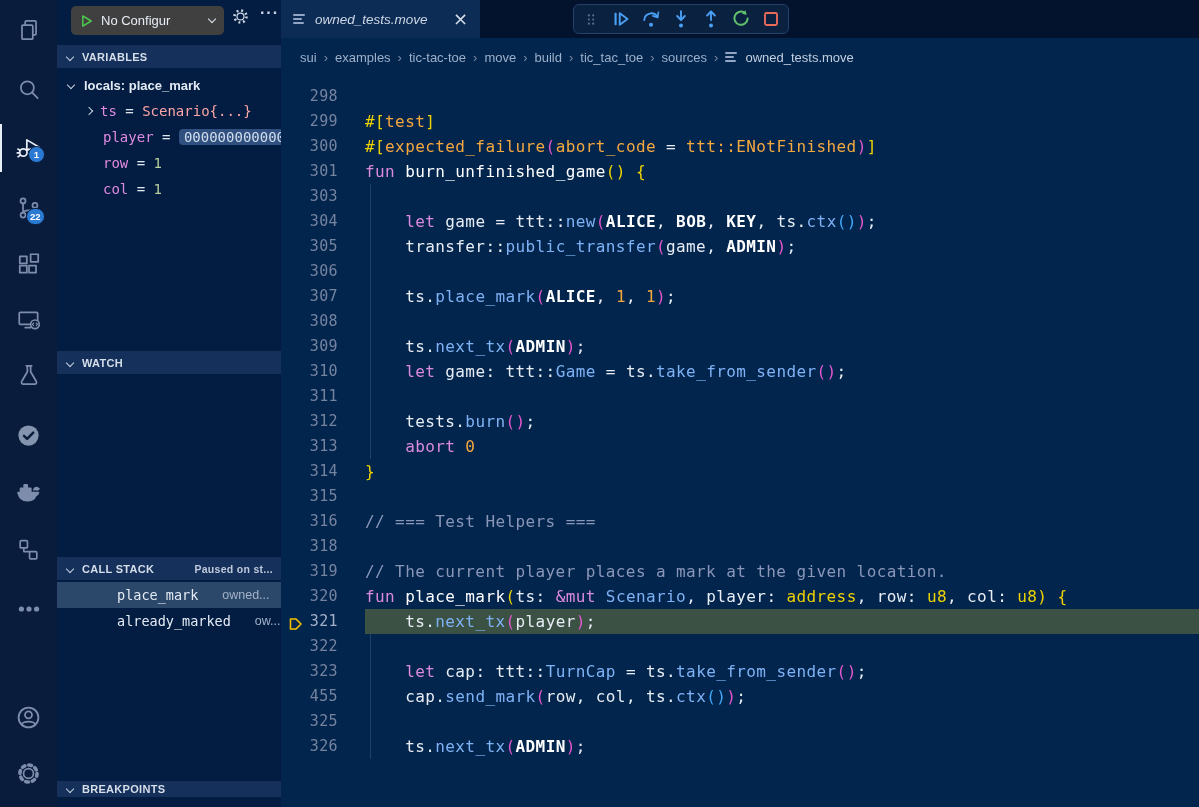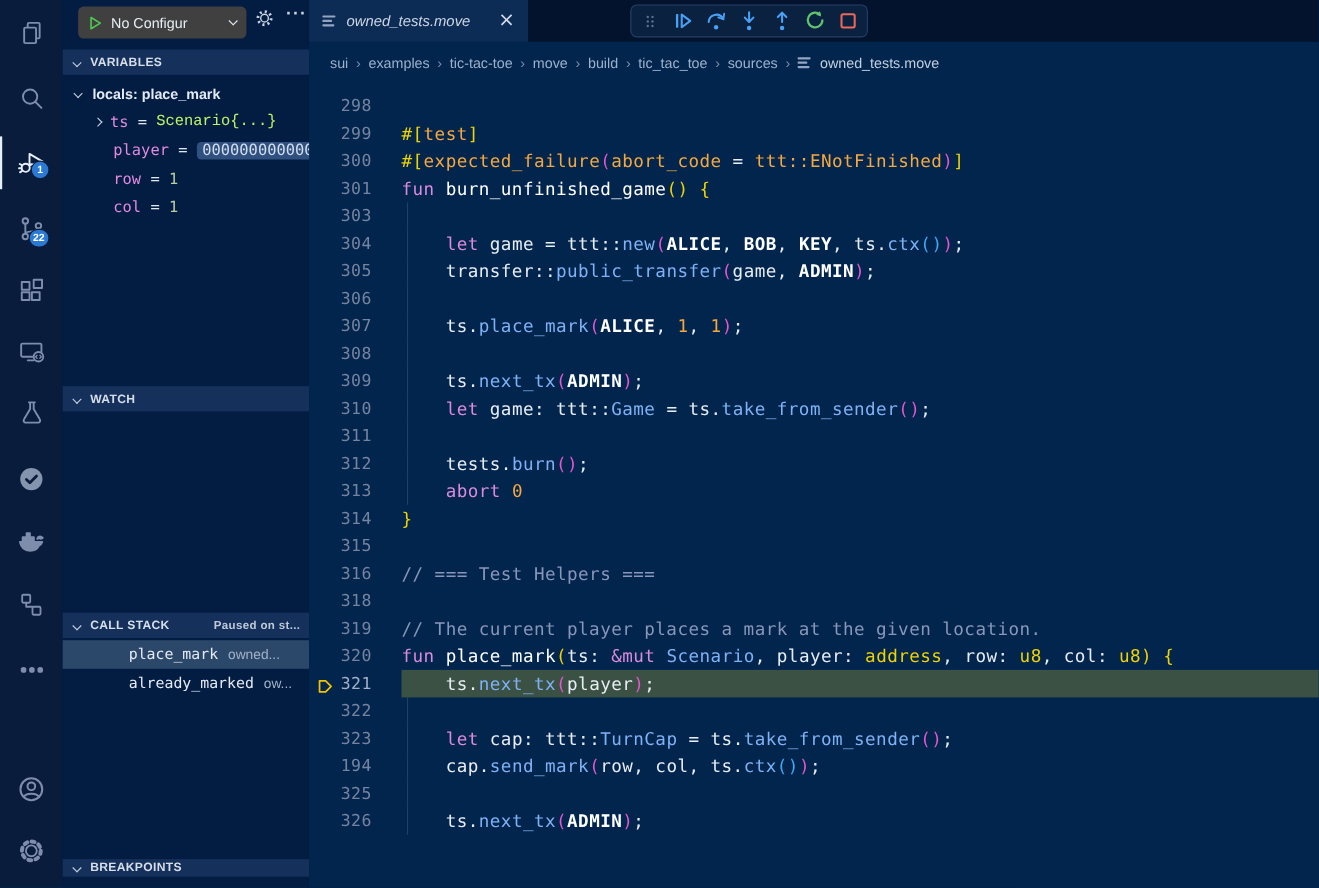--- a/index.html
+++ b/index.html
@@ -39,29 +39,29 @@
   .scope-row { position:absolute; top:72px; left:0; right:0; height:26px; display:flex; align-items:center; padding-left:11px;
                font-size:13px; font-weight:bold; color:#e3eaf3; cursor:pointer; }
   .scope-row .chev { margin-right:10px; }
 
   .var-rows { position:absolute; top:98px; left:0; right:0; }
   .var-row { height:26px; display:flex; align-items:center; font-family:"DejaVu Sans Mono",monospace; font-size:14px; color:#e8edf4; cursor:pointer; }
   .var-row .chev { margin-left:29px; margin-right:8px; }
   .var-row.leaf { padding-left:46px; }
   .var-name { color:#e08ae0; }
   .var-eq { color:#dfe7f0; white-space:pre; }
-  .val-object { color:#bef264;font-family:Liberation Mono, monospace; }
+  .val-object { color:#fca5a5; }
   .val-number { color:#b9cf9e; }
   .val-selected { background:#30517f; border-radius:4px; padding:0 5px; color:#d3deee; }
 
   .cs-rows { position:absolute; top:582px; left:0; right:0; }
   .cs-row { height:26px; display:flex; align-items:center; padding-left:60px; cursor:pointer; }
   .cs-row.selected { background:#2b4769; }
   .cs-fn { font-family:"DejaVu Sans Mono",monospace; font-size:13.5px; color:#e4ebf4; }
-  .cs-file { margin-left:9px; font-size:12.5px; color:#a3b2c9; }
+  .cs-file { margin-left:24px; font-size:12.5px; color:#a3b2c9; }
 
   
   .editor { position:absolute; left:281px; top:0; right:0; bottom:0; background:#02254e; }
   .tabbar { position:absolute; top:0; left:0; right:0; height:38px; background:#04132d; }
   .tab { position:absolute; left:0; top:0; width:199px; height:38px; background:#0d2c55;
          display:flex; align-items:center; padding:0 12px; cursor:pointer; }
   .tab-icon { display:flex; flex-direction:column; gap:2.5px; width:13px; }
   .tab-icon span { height:1.6px; background:#93a5c2; border-radius:1px; }
   .tab-icon span:nth-child(1){ width:12px; } .tab-icon span:nth-child(2){ width:9px; } .tab-icon span:nth-child(3){ width:11px; }
   .tab-title { font-style:italic; font-size:13.5px; color:#ccd6e4; margin-left:9px; flex:1; white-space:nowrap; }
@@ -467,21 +467,21 @@
         </div>
         <div class="code-line">
           <div class="gutter">322</div>
           <div class="line-content"><span class="guide"></span></div>
         </div>
         <div class="code-line">
           <div class="gutter">323</div>
           <div class="line-content"><span class="guide"></span><span>    </span><span class="tk-kw">let</span><span class="tk-tx"> cap: ttt::</span><span class="tk-type">TurnCap</span><span class="tk-tx"> = ts.</span><span class="tk-call">take_from_sender</span><span class="tk-b2">()</span><span class="tk-tx">;</span></div>
         </div>
         <div class="code-line">
-          <div class="gutter">194</div>
+          <div class="gutter">455</div>
           <div class="line-content"><span class="guide"></span><span>    </span><span class="tk-tx">cap.</span><span class="tk-call">send_mark</span><span class="tk-b2">(</span><span class="tk-tx">row, col, ts.</span><span class="tk-call">ctx</span><span class="tk-b3">()</span><span class="tk-b2">)</span><span class="tk-tx">;</span></div>
         </div>
         <div class="code-line">
           <div class="gutter">325</div>
           <div class="line-content"><span class="guide"></span></div>
         </div>
         <div class="code-line">
           <div class="gutter">326</div>
           <div class="line-content"><span class="guide"></span><span>    </span><span class="tk-tx">ts.</span><span class="tk-call">next_tx</span><span class="tk-b2">(</span><span class="tk-const">ADMIN</span><span class="tk-b2">)</span><span class="tk-tx">;</span></div>
         </div>

